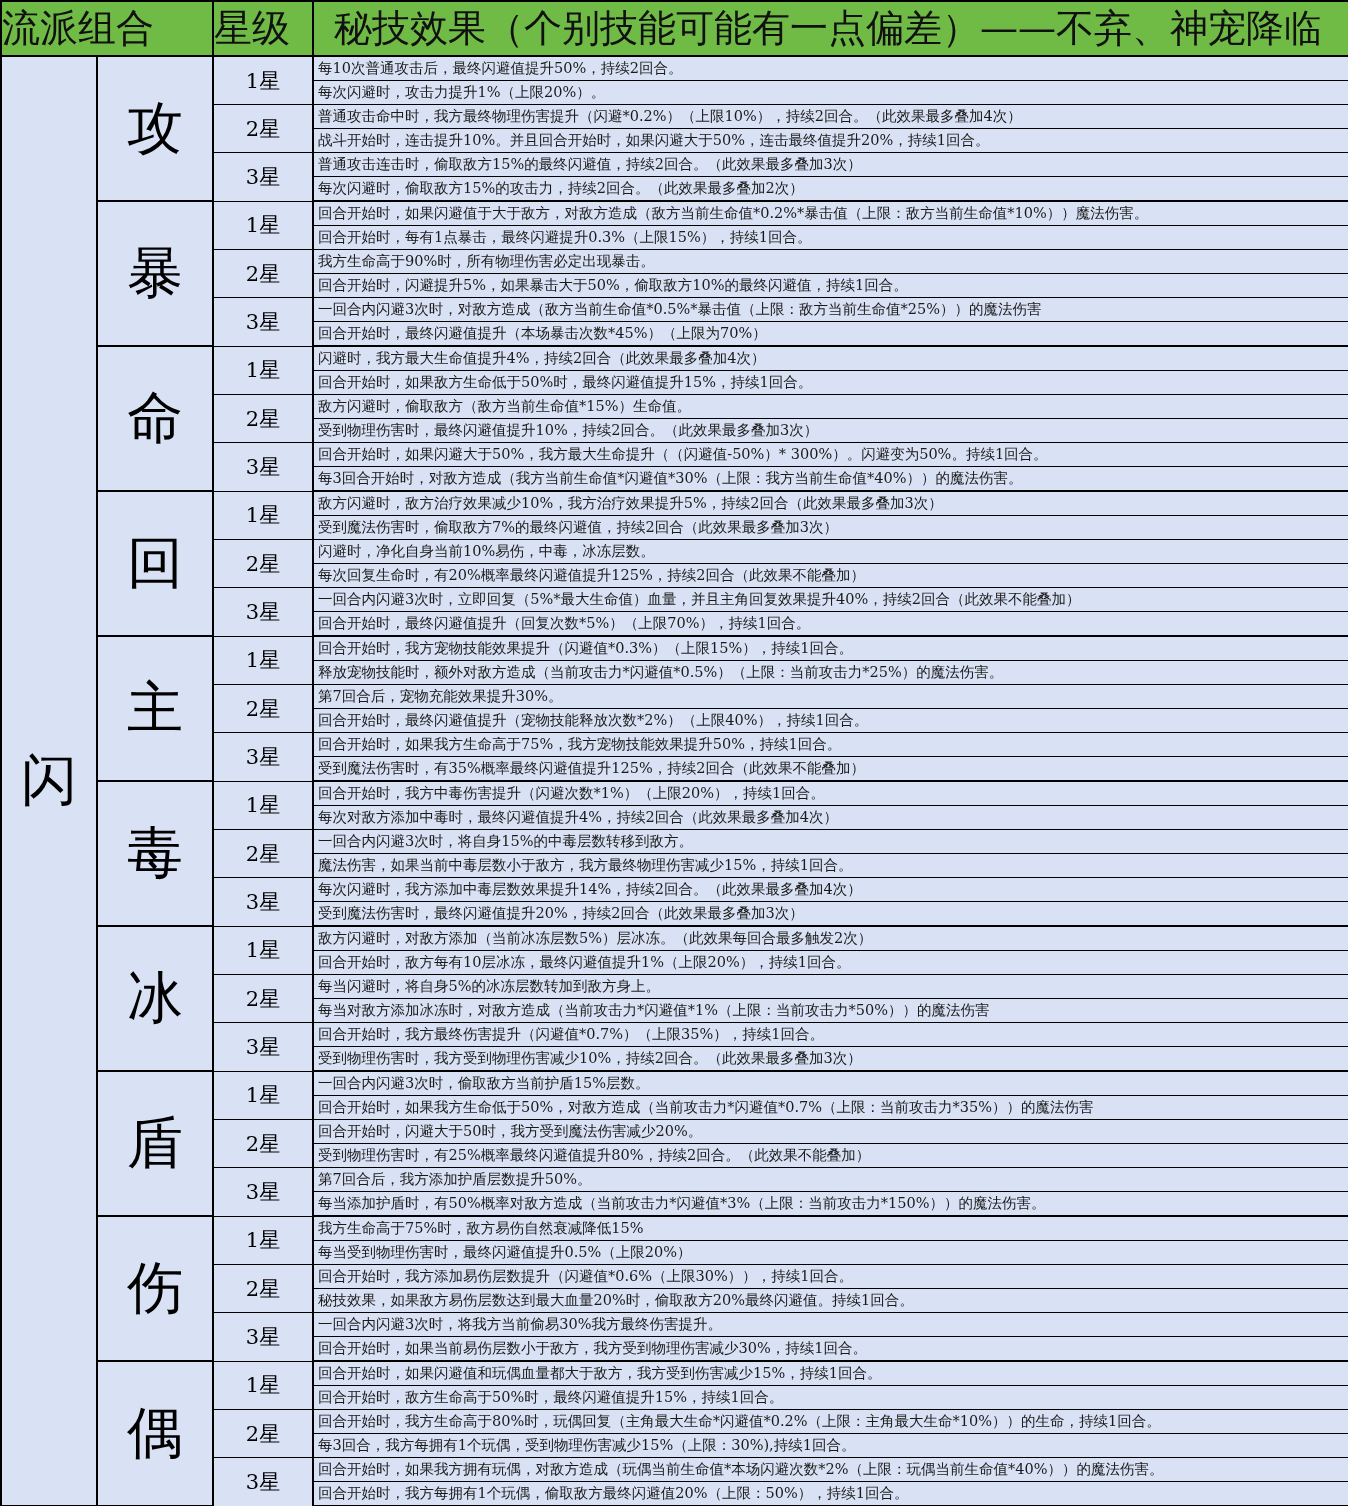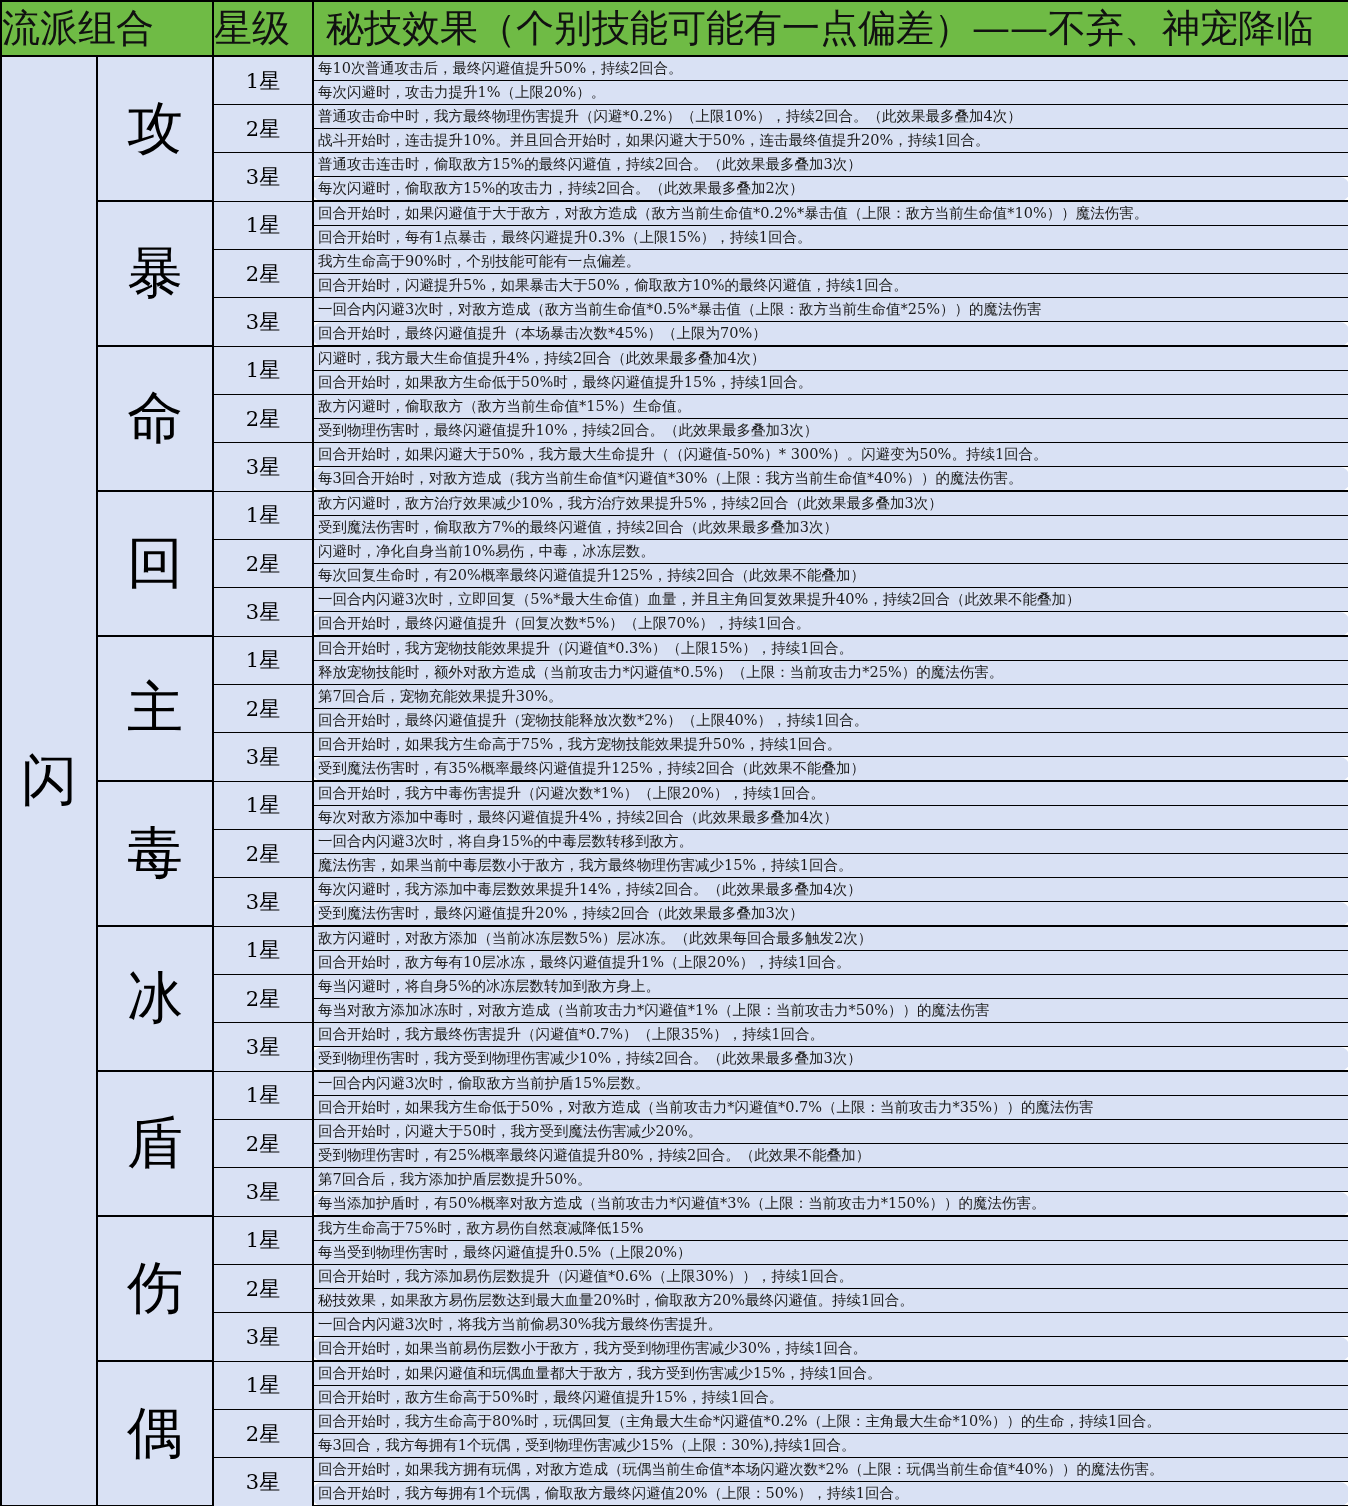--- a/index.html
+++ b/index.html
@@ -18,21 +18,21 @@
     height: 53px;
     background: #6fbb45;
     color: #111;
     font-weight: normal;
     font-size: 38px;
     line-height: 53px;
     border: 2px solid #000;
     text-align: left;
     font-family: "DejaVu Serif", "Liberation Serif", serif;
   }
-  .hdr th.effect-h { text-align: left; padding-left: 12px; letter-spacing: 0px; }
+  .hdr th.effect-h { text-align: left; padding-left: 20px; letter-spacing: 0px; }
   td.main-cell {
     background: #d9e1f4;
     border: 2px solid #000;
     text-align: center;
     vertical-align: middle;
     font-size: 56px;
     color: #000;
   }
   td.group-cell {
     background: #d9e1f4;
@@ -56,21 +56,21 @@
     background: #d9e1f4;
     border: 1px solid #000;
     border-right: 2px solid #000;
     height: 23px;
     line-height: 23px;
     font-size: 14.5px;
     color: #1a1a1a;
     padding-left: 4px !important;
     text-align: left;
   }
-  tr.group-end td.star-cell, tr.group-end td.effect-cell { border-bottom: 2px solid #000; border-radius: 9px; }
+  tr.group-end td.star-cell, tr.group-end td.effect-cell { border-bottom: 2px solid #000; }
 </style>
 </head>
 <body>
 
 <table class="sheet">
   <colgroup>
     <col style="width:96px">
     <col style="width:116px">
     <col style="width:100px">
     <col style="width:1036px">
@@ -109,21 +109,21 @@
       <tr>
         <td class="group-cell" rowspan="6">暴</td>
         <td class="star-cell" rowspan="2">1星</td>
         <td class="effect-cell">回合开始时，如果闪避值于大于敌方，对敌方造成（敌方当前生命值*0.2%*暴击值（上限：敌方当前生命值*10%））魔法伤害。</td>
       </tr>
       <tr>
         <td class="effect-cell">回合开始时，每有1点暴击，最终闪避提升0.3%（上限15%），持续1回合。</td>
       </tr>
       <tr>
         <td class="star-cell" rowspan="2">2星</td>
-        <td class="effect-cell">我方生命高于90%时，个别技能可能有一点偏差。</td>
+        <td class="effect-cell">我方生命高于90%时，所有物理伤害必定出现暴击。</td>
       </tr>
       <tr>
         <td class="effect-cell">回合开始时，闪避提升5%，如果暴击大于50%，偷取敌方10%的最终闪避值，持续1回合。</td>
       </tr>
       <tr>
         <td class="star-cell" rowspan="2">3星</td>
         <td class="effect-cell">一回合内闪避3次时，对敌方造成（敌方当前生命值*0.5%*暴击值（上限：敌方当前生命值*25%））的魔法伤害</td>
       </tr>
       <tr class="group-end">
         <td class="effect-cell">回合开始时，最终闪避值提升（本场暴击次数*45%）（上限为70%）</td>

